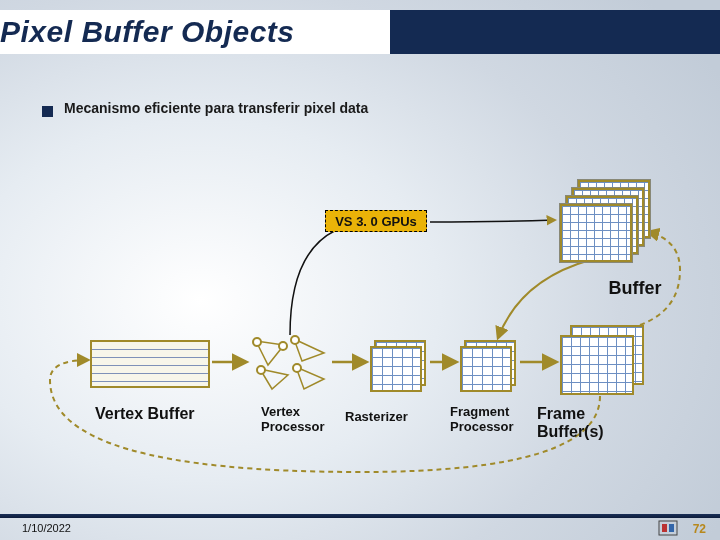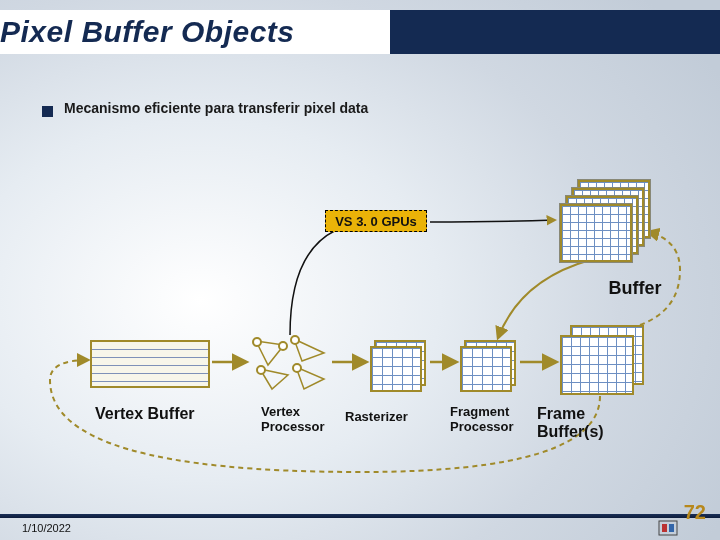--- a/index.html
+++ b/index.html
@@ -76,21 +76,21 @@
   .lbl { position: absolute; font-size: 13px; font-weight: 700; color: #111; text-align: left; line-height: 1.15; }
   .lbl.vb  { left: 95px;  top: 245px; width: 110px; font-size: 16px; font-weight: 800; }
   .lbl.vp  { left: 261px; top: 245px; width: 80px; }
   .lbl.ras { left: 345px; top: 250px; width: 90px; }
   .lbl.fp  { left: 450px; top: 245px; width: 80px; }
   .lbl.fb  { left: 537px; top: 245px; width: 110px; font-size: 16px; font-weight: 800; }
   svg.arrows { position: absolute; left: 0; top: 0; width: 720px; height: 320px; pointer-events: none; }
   .footer-bar { position: absolute; left: 0; bottom: 22px; width: 100%; height: 4px;
     background: linear-gradient(#1a2f57, #0d1c3b); }
   .date { position: absolute; left: 22px; bottom: 6px; font-size: 11px; color: #111; }
-  .pnum { position: absolute; right: 14px; bottom: 16px; font-size: 20px; color: #b7881c; font-weight: 600; }
+  .pnum { position: absolute; right: 14px; bottom: 4px; font-size: 12px; color: #b7881c; font-weight: 600; }
   .lab  { position: absolute; right: 42px; bottom: 4px; font-size: 8px; color: #333; text-align: right; line-height: 1; }
   .lab svg { vertical-align: middle; }
 </style>
 </head>
 <body>
 
 <div class="titlebar">
   <div class="title-dark"></div>
   <div class="title-white"></div>
   <div class="title-text">Pixel Buffer Objects</div>

